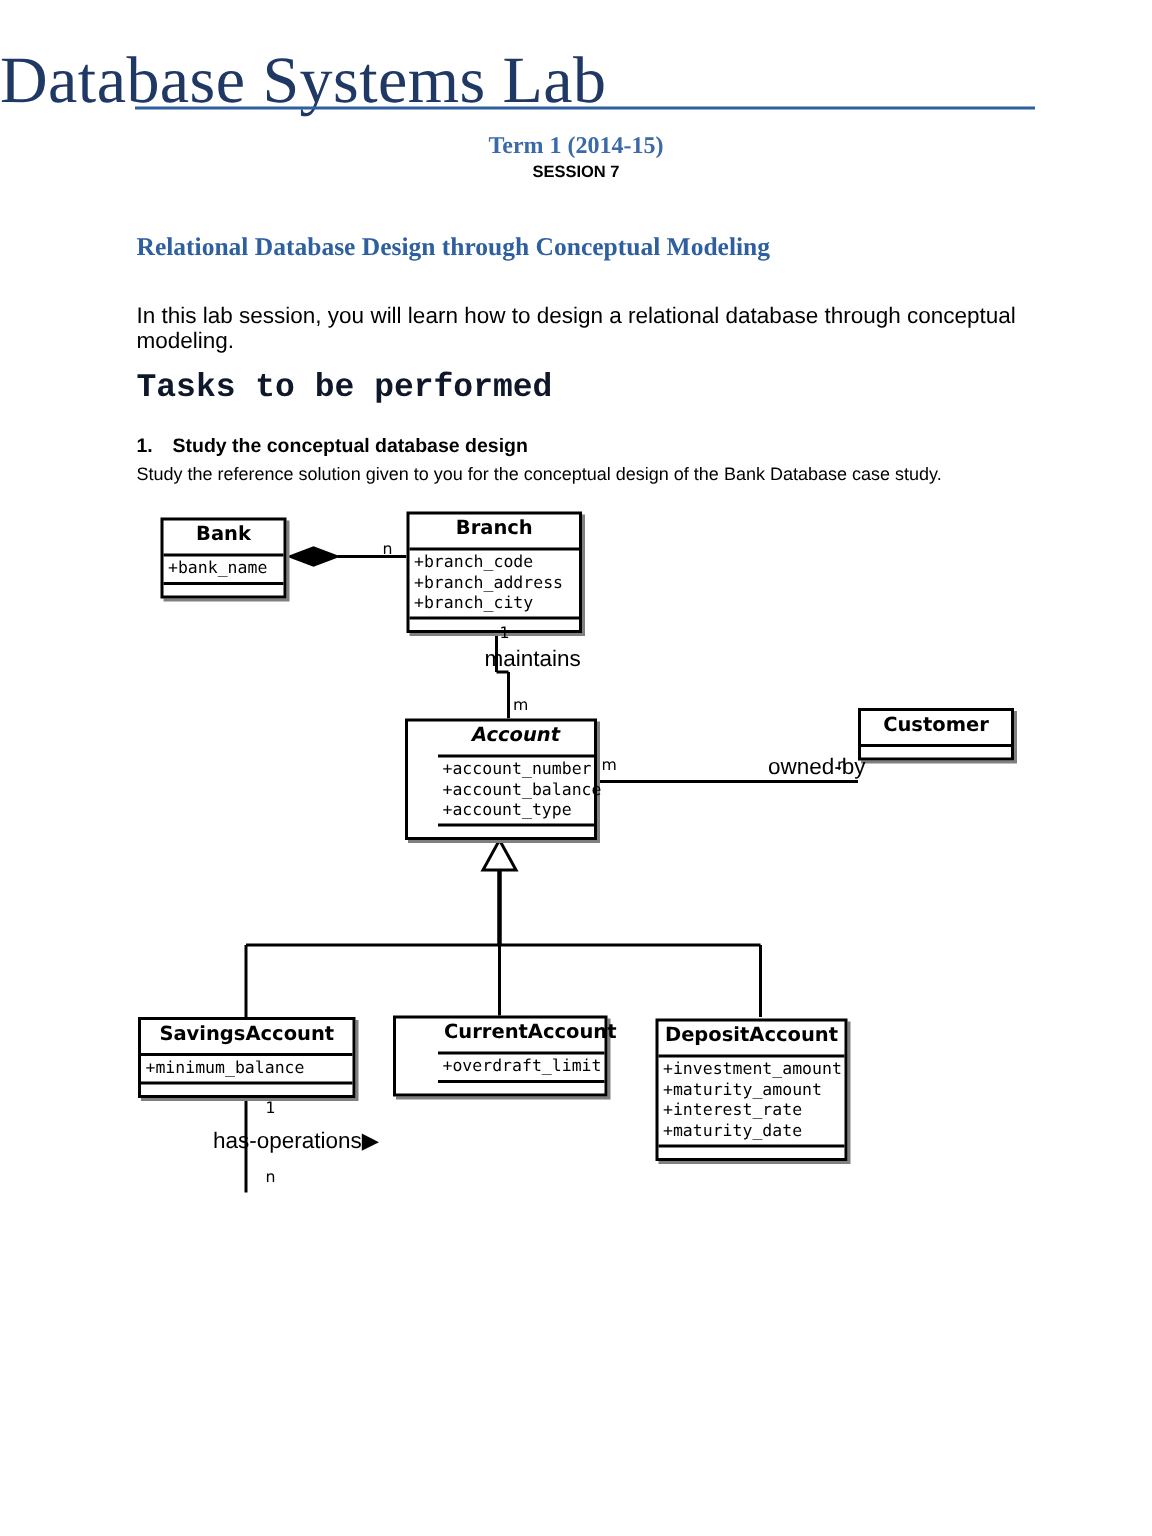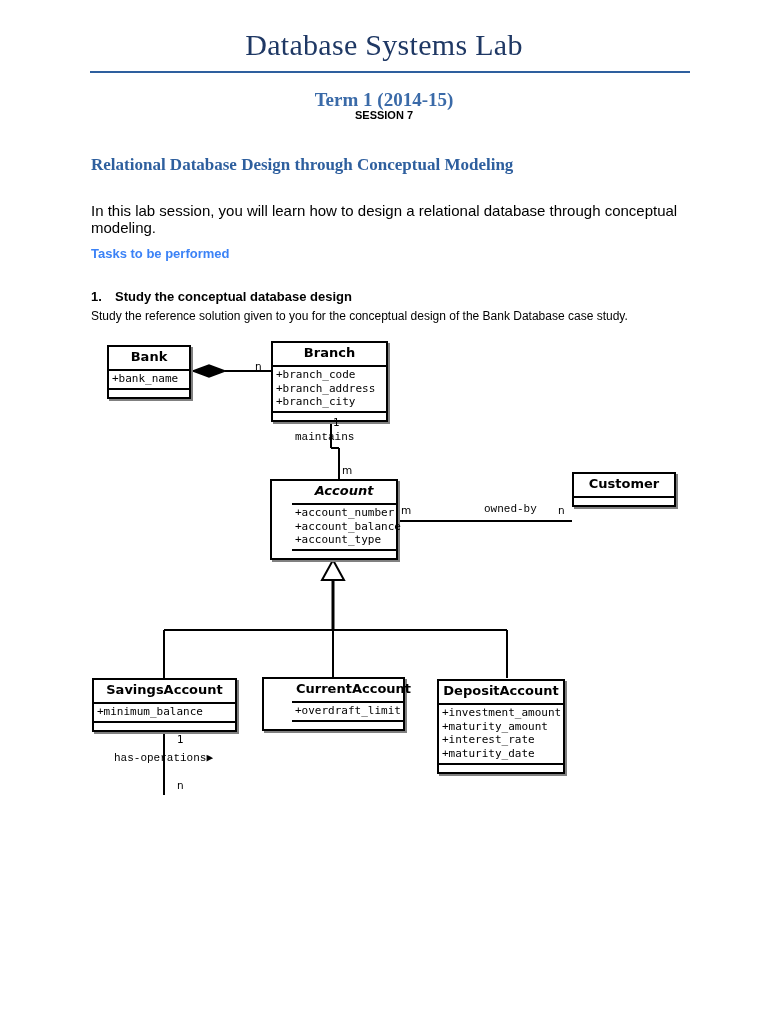--- a/index.html
+++ b/index.html
@@ -15,43 +15,42 @@
     color: #000000;
     overflow: hidden;
   }
 
   
   .doc-title {
     position: absolute;
     left: 0;
     top: 28px;
     width: 768px;
-    text-align: center;
     font-family: "Liberation Serif", serif;
-    font-size: 30px;
+    font-size: 44px;
     font-weight: 400;
     color: #1f3864;
     letter-spacing: 0.3px;
   }
   .title-rule {
     position: absolute;
     left: 90px;
     top: 71px;
     width: 600px;
     height: 0;
     border-top: 2px solid #2e5f9e;
   }
   .term-line {
     position: absolute;
     left: 0;
     top: 89px;
     width: 768px;
     text-align: center;
     font-family: "Liberation Serif", serif;
-    font-size: 19px;
+    font-size: 16px;
     font-weight: bold;
     color: #3a6aa8;
   }
   .session-line {
     position: absolute;
     left: 0;
     top: 109px;
     width: 768px;
     text-align: center;
     font-size: 11px;
@@ -74,24 +73,24 @@
     left: 91px;
     top: 202px;
     width: 600px;
     font-size: 15px;
     color: #000000;
   }
   .tasks-heading {
     position: absolute;
     left: 91px;
     top: 246px;
-    font-family: Liberation Sans, sans-serif;
-    font-size: 13px;
-    font-weight: bold;
-    color: #3b82f6;
+    font-family: Liberation Mono, monospace;
+    font-size: 22px;
+    font-weight: bold;
+    color: #0f172a;
   }
   .task-num {
     position: absolute;
     left: 91px;
     top: 289px;
     font-size: 13px;
     font-weight: bold;
     color: #000000;
   }
   .task-title {
@@ -146,25 +145,26 @@
     font-family: "DejaVu Sans Mono", monospace;
     font-size: 11px;
     line-height: 1.25;
     padding: 0 3px;
     white-space: nowrap;
   }
   .uml-ops { height: 7px; }
 
   .uml-label {
     position: absolute;
-    font-family: Liberation Mono, monospace;
-    font-size: 11px;
+    font-family: Liberation Sans, sans-serif;
+    font-size: 15px;
     color: #000000;
     white-space: nowrap;
     z-index: 6;
+    margin-left: 28px;
   }
   .uml-mult {
     position: absolute;
     font-family: "DejaVu Sans", sans-serif;
     font-size: 10.5px;
     color: #000000;
     white-space: nowrap;
     z-index: 6;
   }
   #uml-svg {

